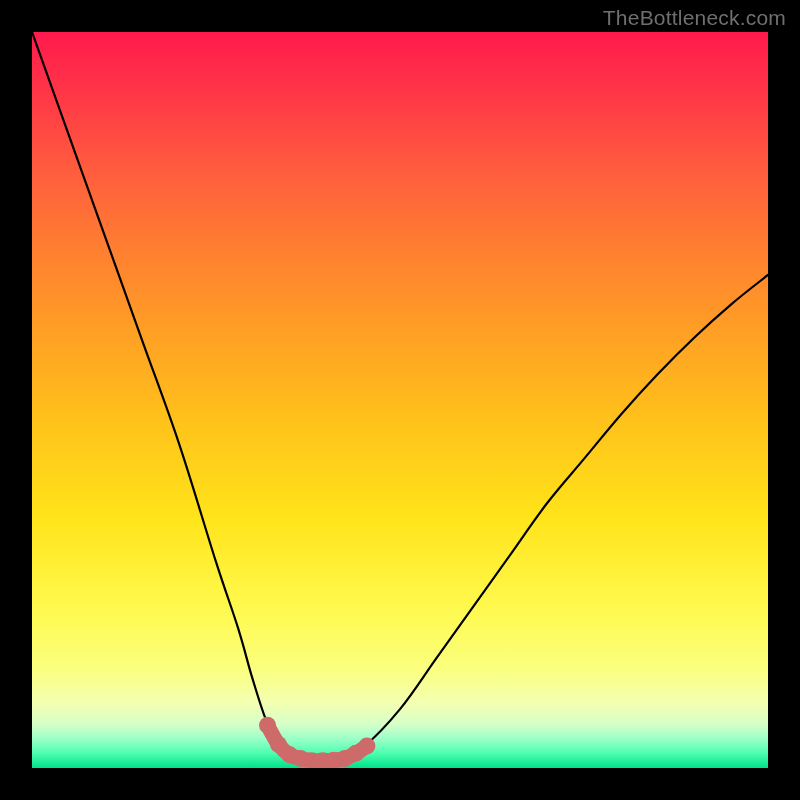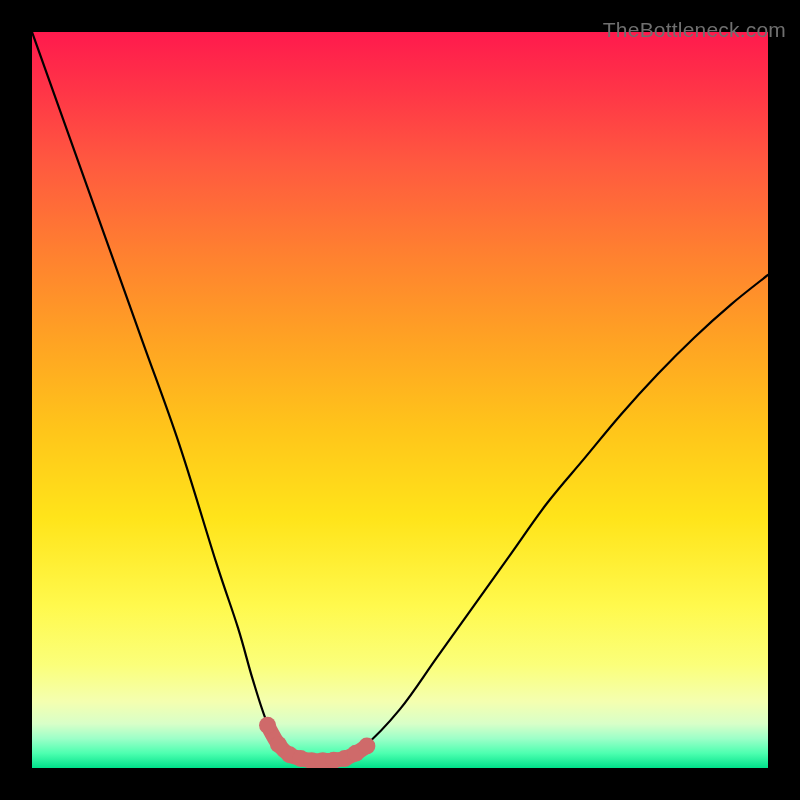--- a/index.html
+++ b/index.html
@@ -46,21 +46,21 @@
     );
   }
   .curve-svg {
     position: absolute;
     left: 0; top: 0;
     width: 736px;
     height: 736px;
   }
   .watermark {
     position: absolute;
-    top: 18px;
+    top: 6px;
     right: 14px;
     color: #6f6f6f;
     font-size: 21px;
     letter-spacing: 0.2px;
     font-weight: 400;
   }
 </style>
 </head>
 <body>
 

